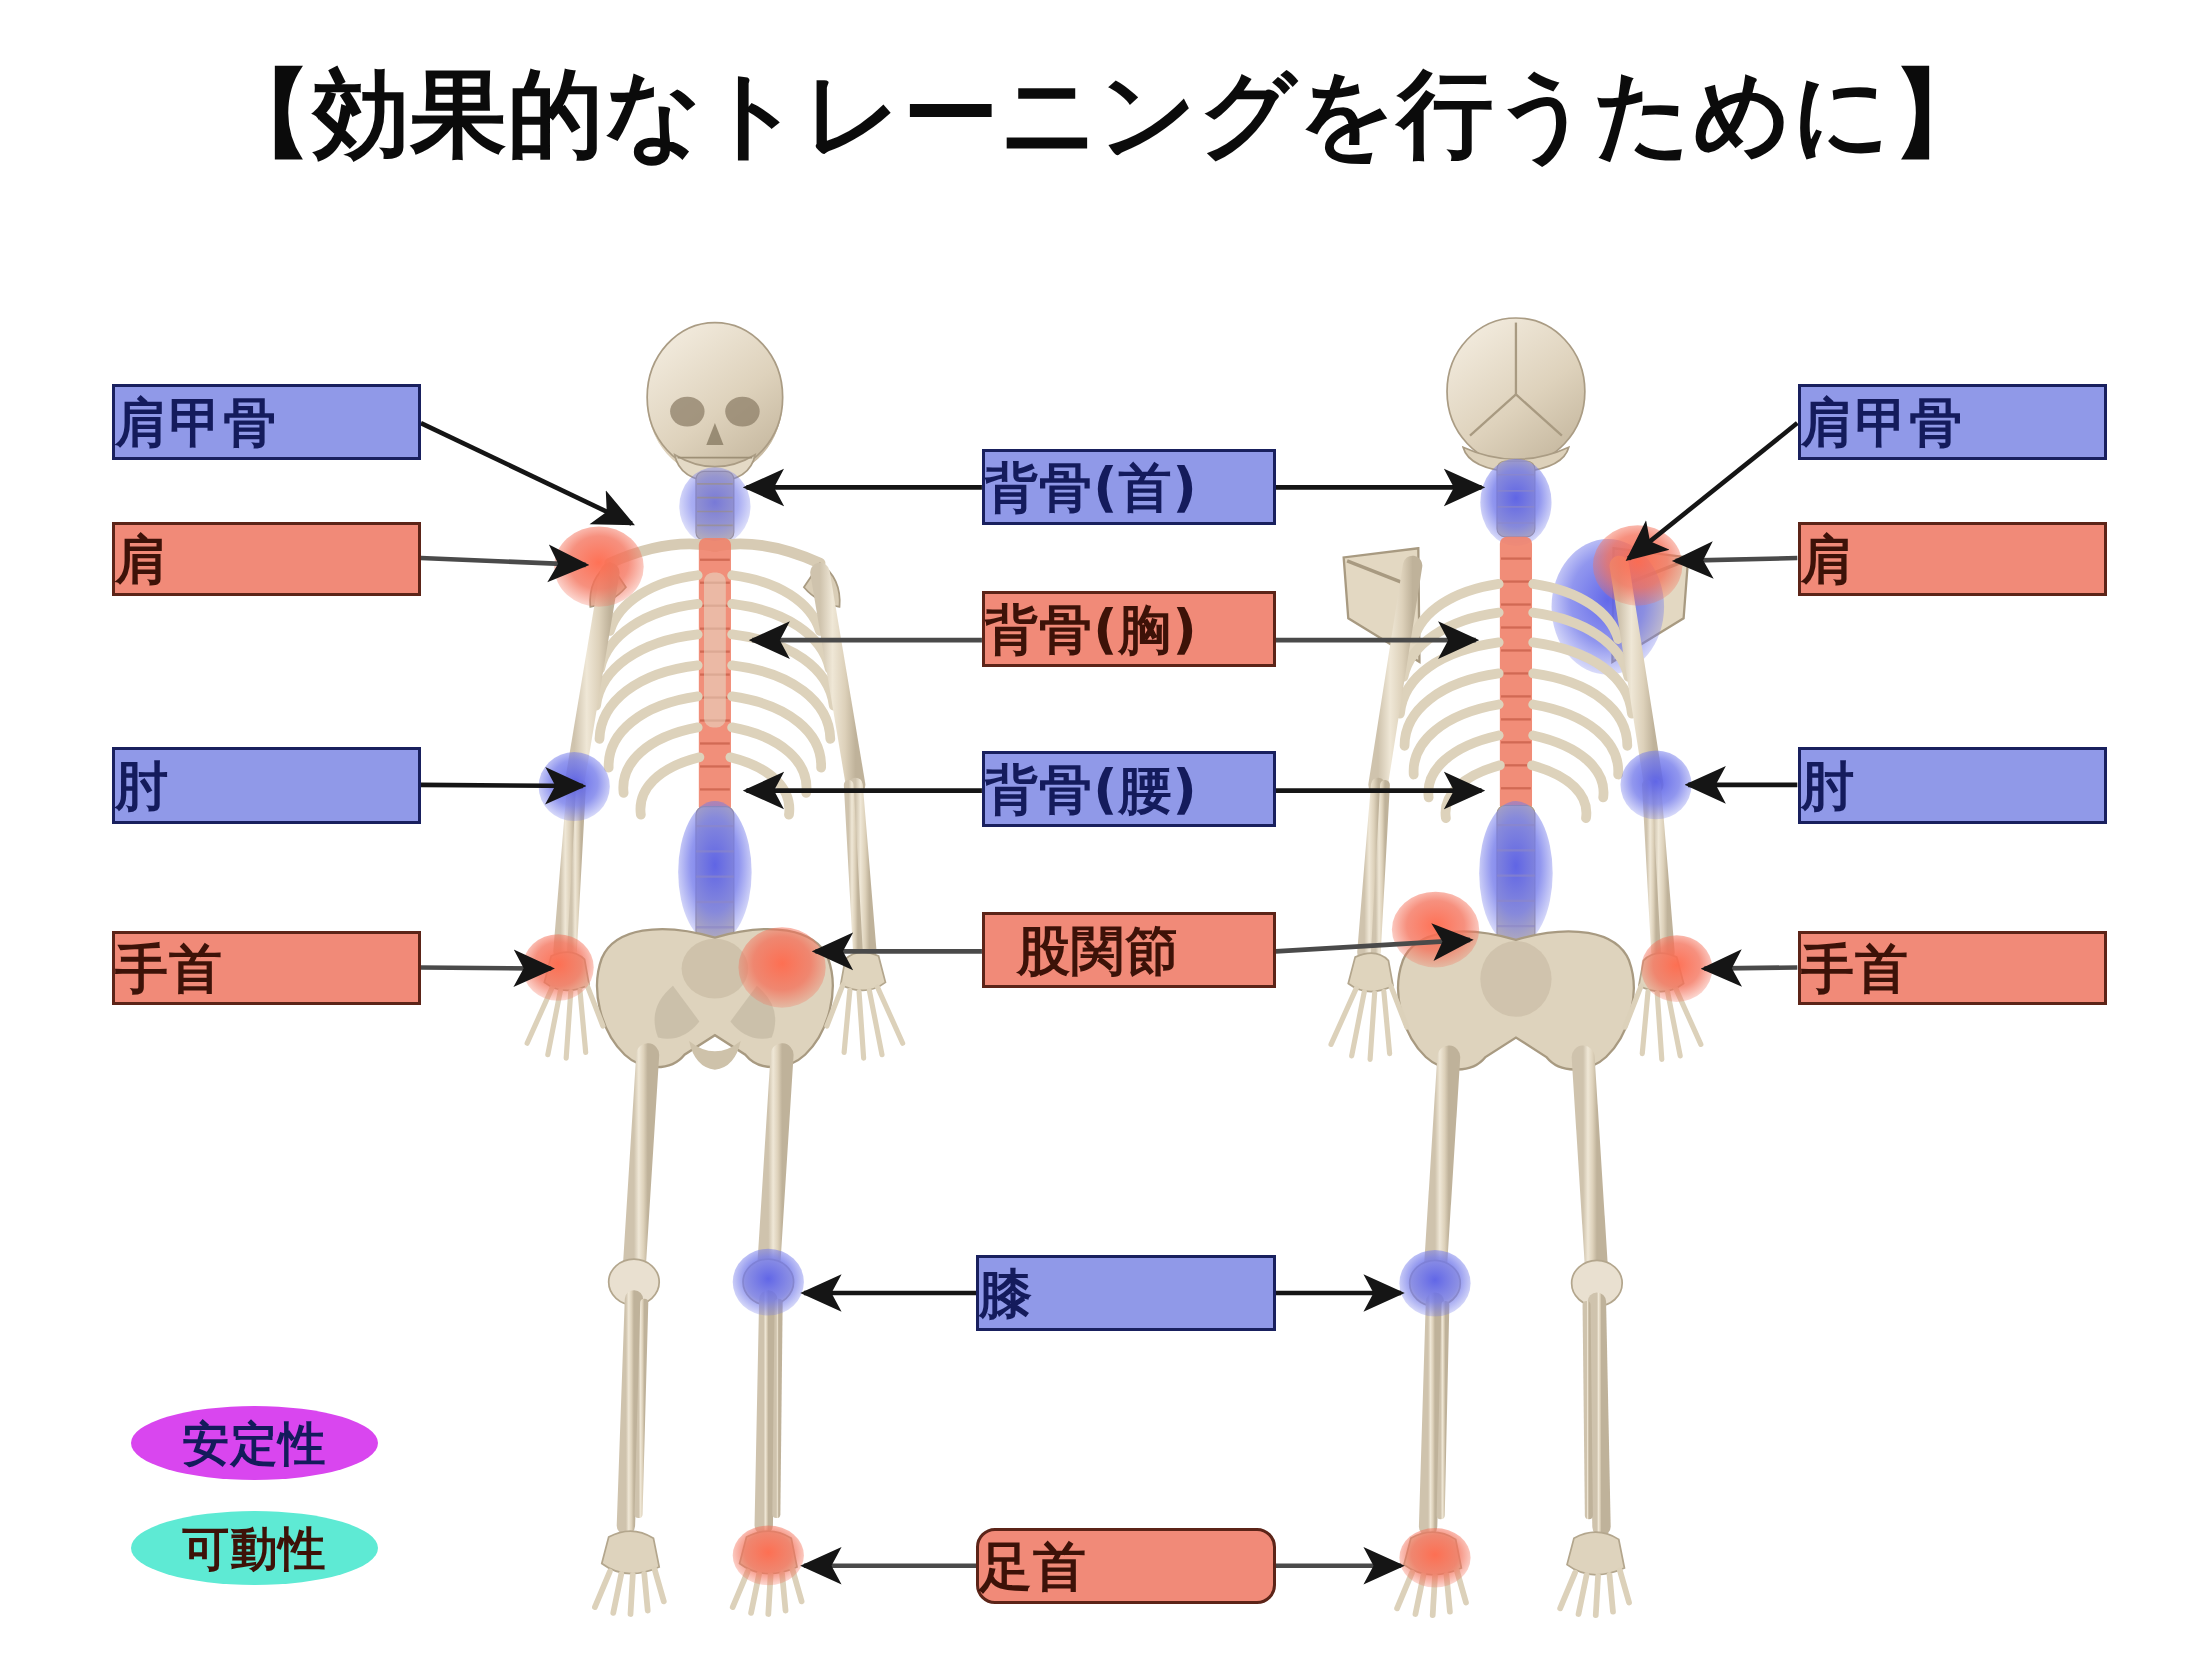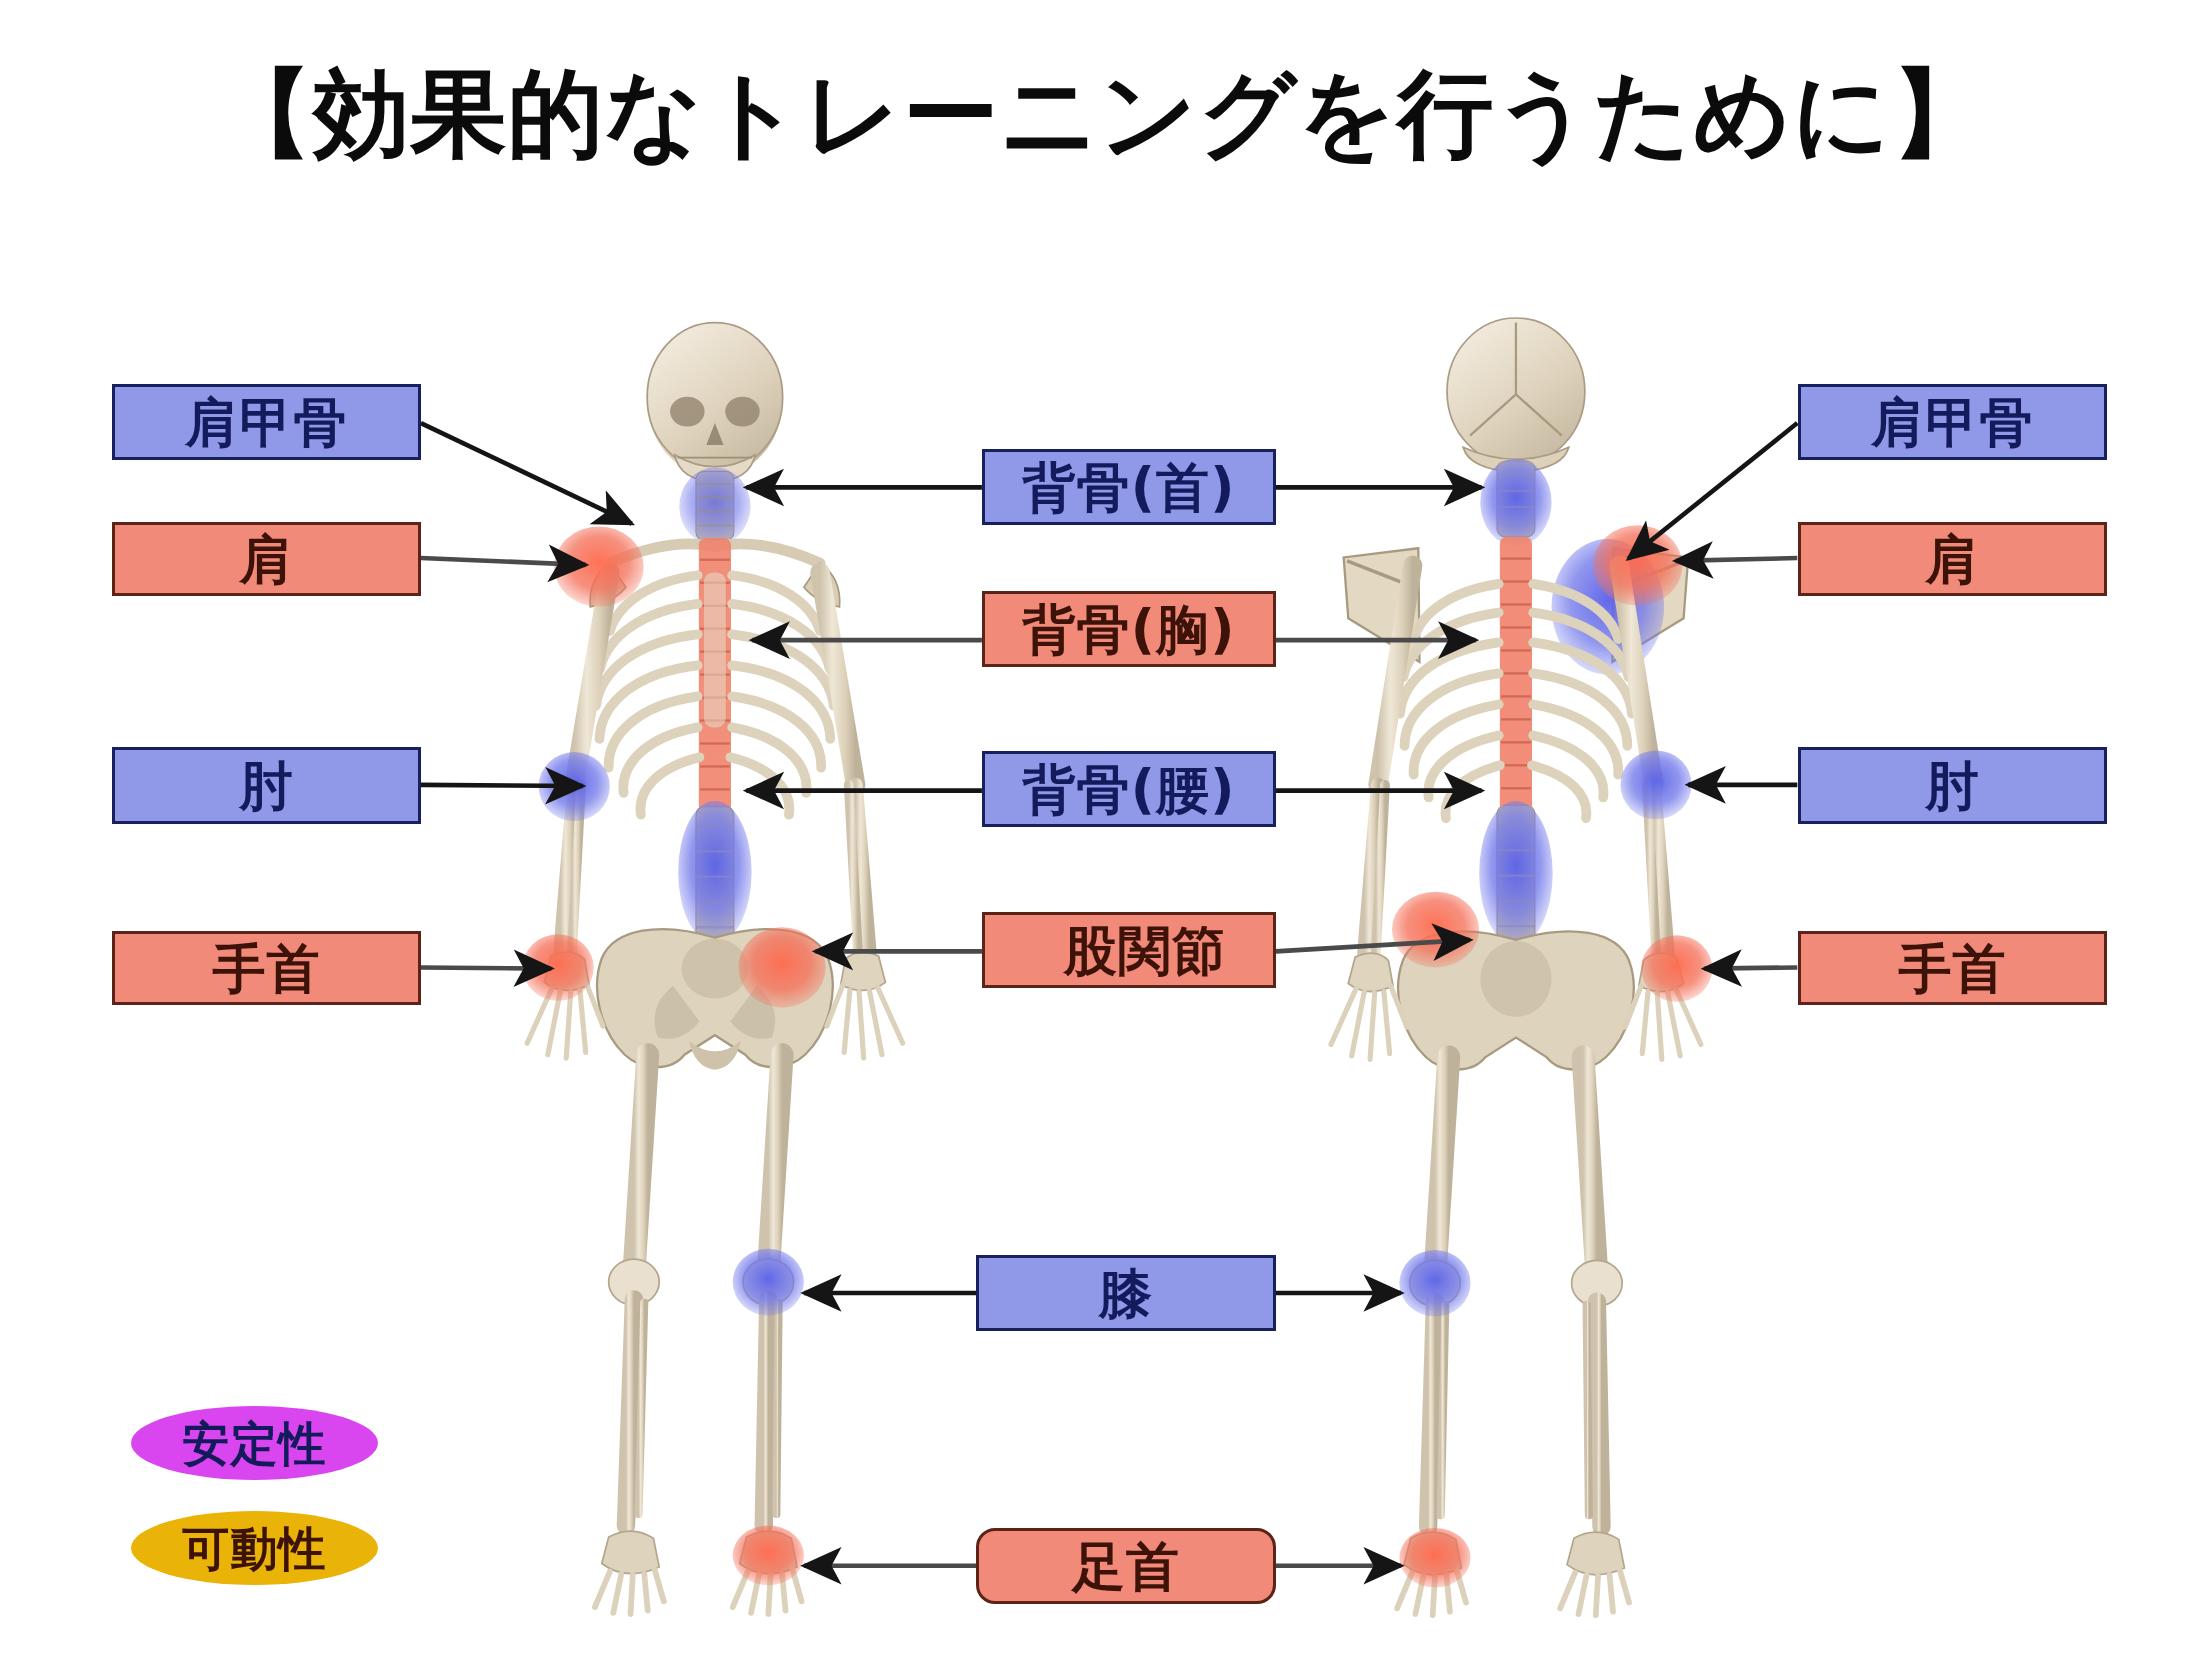--- a/index.html
+++ b/index.html
@@ -37,21 +37,20 @@
     letter-spacing: 1.1px;
     white-space: nowrap;
   }
 
   
   .lbl {
     position: absolute;
     box-sizing: border-box;
     display: flex;
     align-items: center;
-    justify-content: center;
     font-size: 53px;
     font-weight: 700;
     line-height: 1;
     letter-spacing: 1.1px;
     white-space: nowrap;
   }
   .lbl.blue {
     background: #9099e8;
     border: 3.4px solid #19205e;
     color: #141b5c;
@@ -83,21 +82,21 @@
     font-weight: 700;
     line-height: 1;
     letter-spacing: 1.1px;
     white-space: nowrap;
   }
   .legend-pill.blue {
     background: #d946ef;
     color: #141b5c;
   }
   .legend-pill.red {
-    background: #eab308;
+    background: #5eead4;
     color: #3d1208;
   }
 </style>
 </head>
 <body>
 
 <div id="stage">
 
   <div class="title">【効果的なトレーニングを行うために】</div>
 

